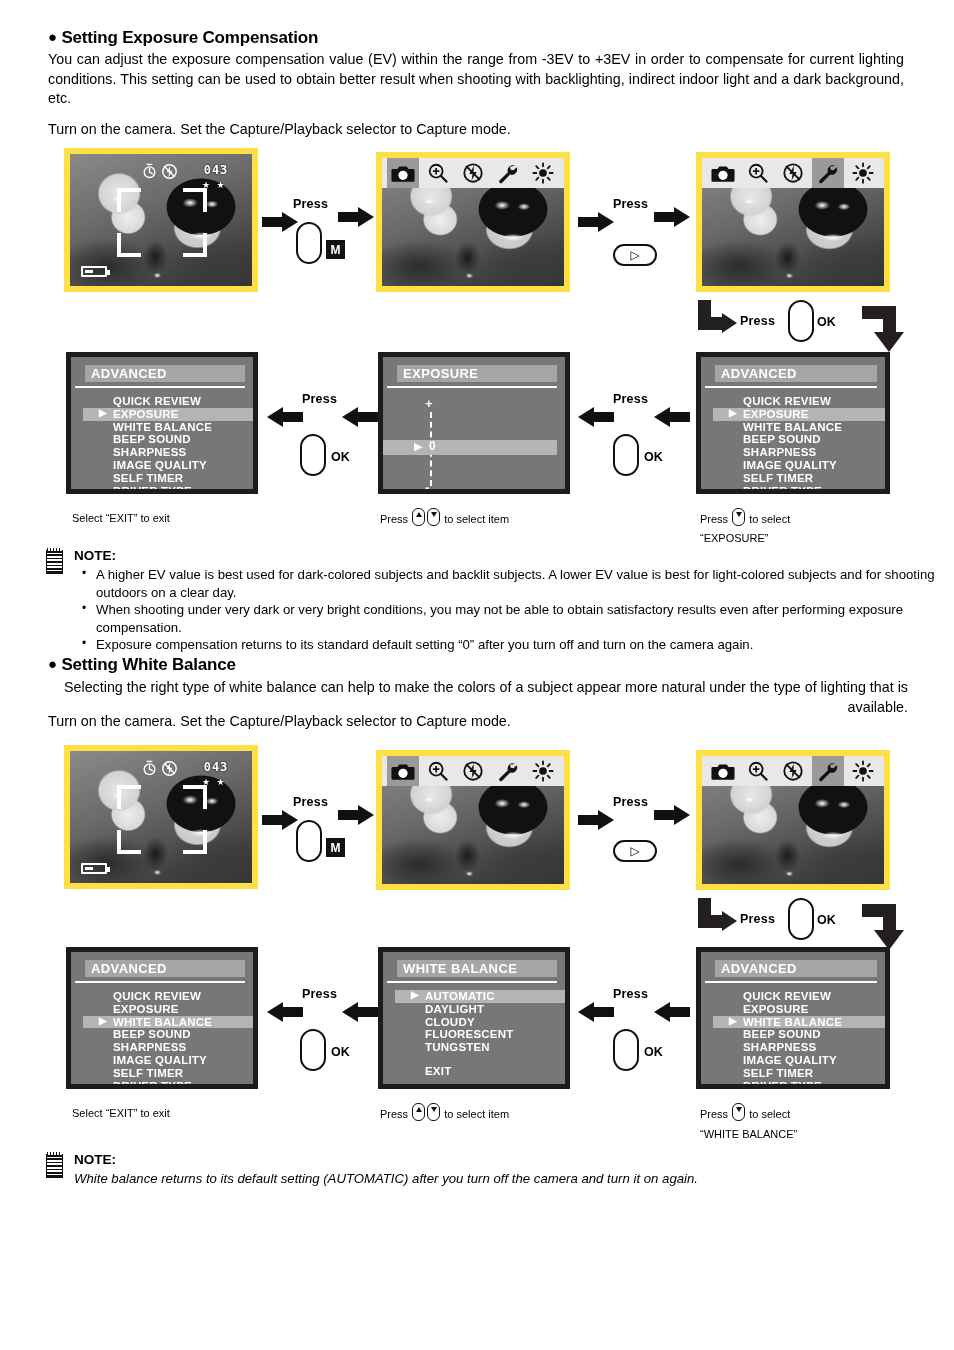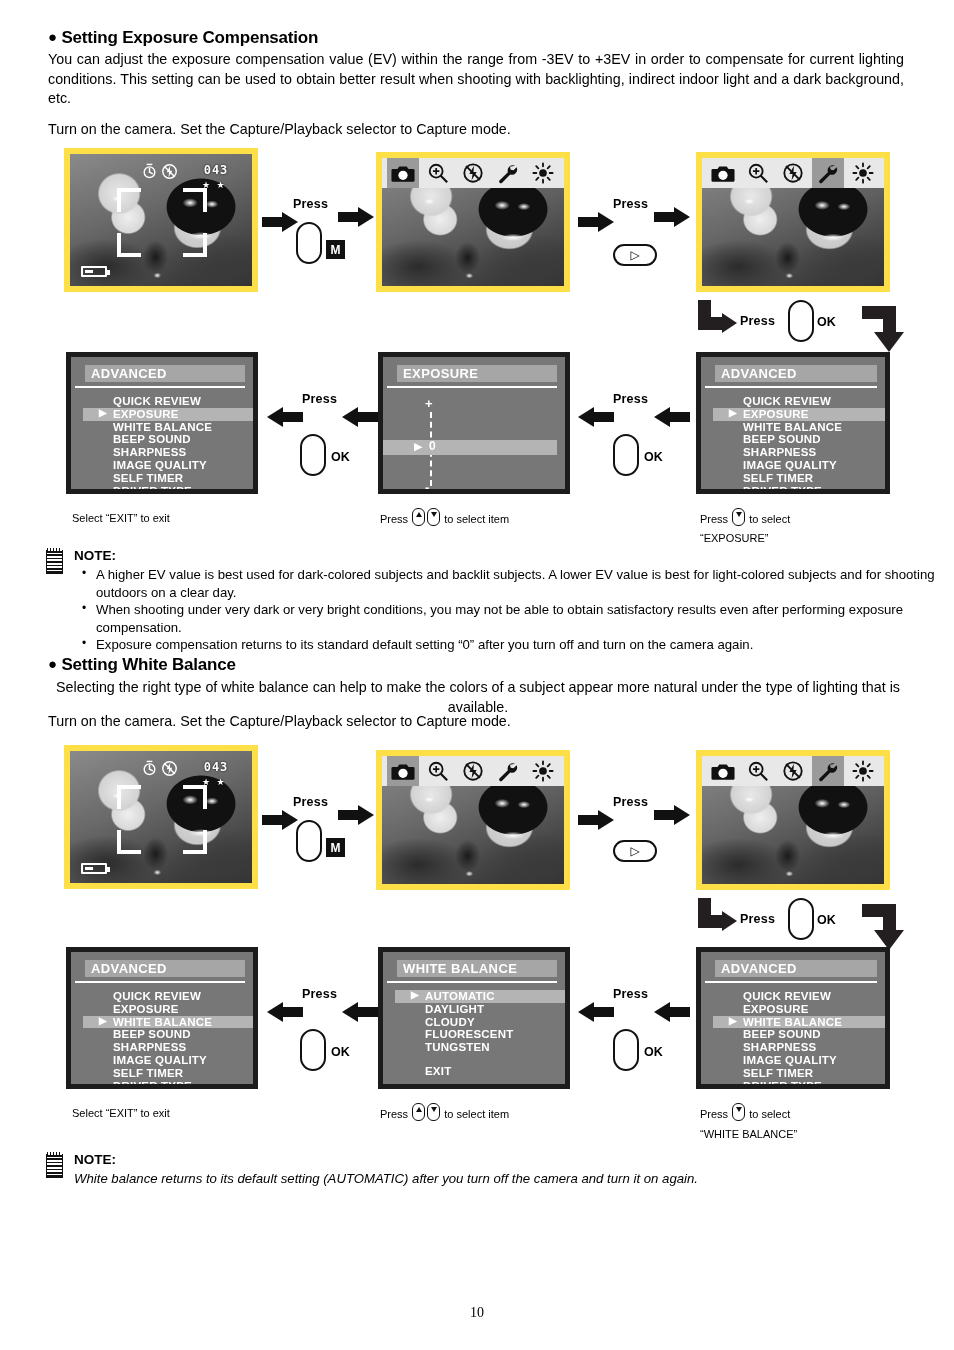--- a/index.html
+++ b/index.html
@@ -514,21 +514,21 @@
       <li>A higher EV value is best used for dark-colored subjects and backlit subjects.  A lower EV value is best for light-colored subjects and for shooting outdoors on a clear day.</li>
       <li>When shooting under very dark or very bright conditions, you may not be able to obtain satisfactory results even after performing exposure compensation.</li>
       <li>Exposure compensation returns to its standard default setting “0” after you turn off and turn on the camera again.</li>
     </ul>
   </div>
 
   <div class="sec-head" style="left:48px; top:655px;">
     <span class="bullet">●</span>
     <span>Setting White Balance</span>
   </div>
-  <div class="body-text" style="left:48px; top:678px; width:860px; text-align:center;">Selecting the right type of white balance can help to make the colors of a subject appear more natural under the type of lighting that is available.</div>
+  <div class="body-text" style="left:48px; top:678px; width:860px; text-align:right;">Selecting the right type of white balance can help to make the colors of a subject appear more natural under the type of lighting that is available.</div>
   <div class="plain-text" style="left:48px; top:712px; width:860px;">Turn on the camera.  Set the Capture/Playback selector to Capture mode.</div>
 
   <div class="lcd" style="left:64px; top:745px; width:194px; height:144px;">
     <div class="lcd-inner">
       <div class="photo"></div>
       <div class="osd">
         <svg class="ic-timer" viewBox="0 0 24 24">
           <circle cx="12" cy="13" r="7.5" fill="none" stroke="#fff" stroke-width="2"></circle>
           <path d="M12 13 L12 7.5" stroke="#fff" stroke-width="2" stroke-linecap="round"></path>
           <path d="M12 13 L16 15" stroke="#fff" stroke-width="2" stroke-linecap="round"></path>
@@ -735,14 +735,13 @@
     <span>to select</span>
   </div>
   <div class="cap" style="left:700px; top:1124px;">“WHITE BALANCE”</div>
 
   <div class="note-wrap" style="left:46px; top:1152px; width:870px;">
     <div class="note-icon"></div>
     <div class="note-title">NOTE:</div>
     <div class="note-plain" style="width:860px;">White balance returns to its default setting (AUTOMATIC) after you turn off the camera and turn it on again.</div>
   </div>
 
-  <div class="page-num">10</div>
 </div>
 
 </body></html>

